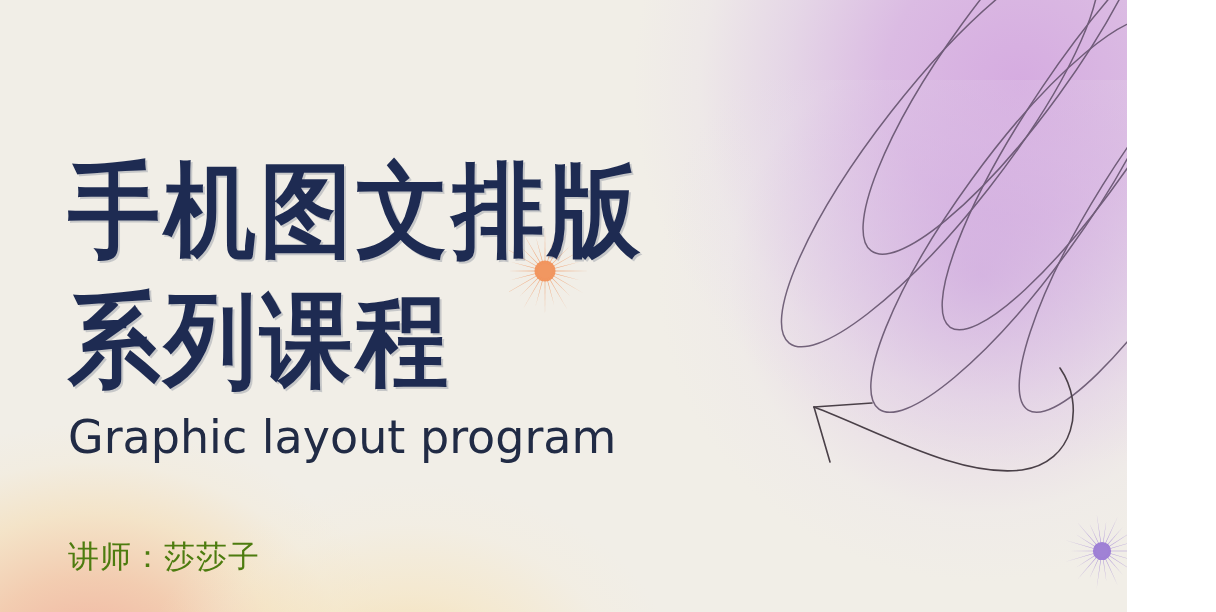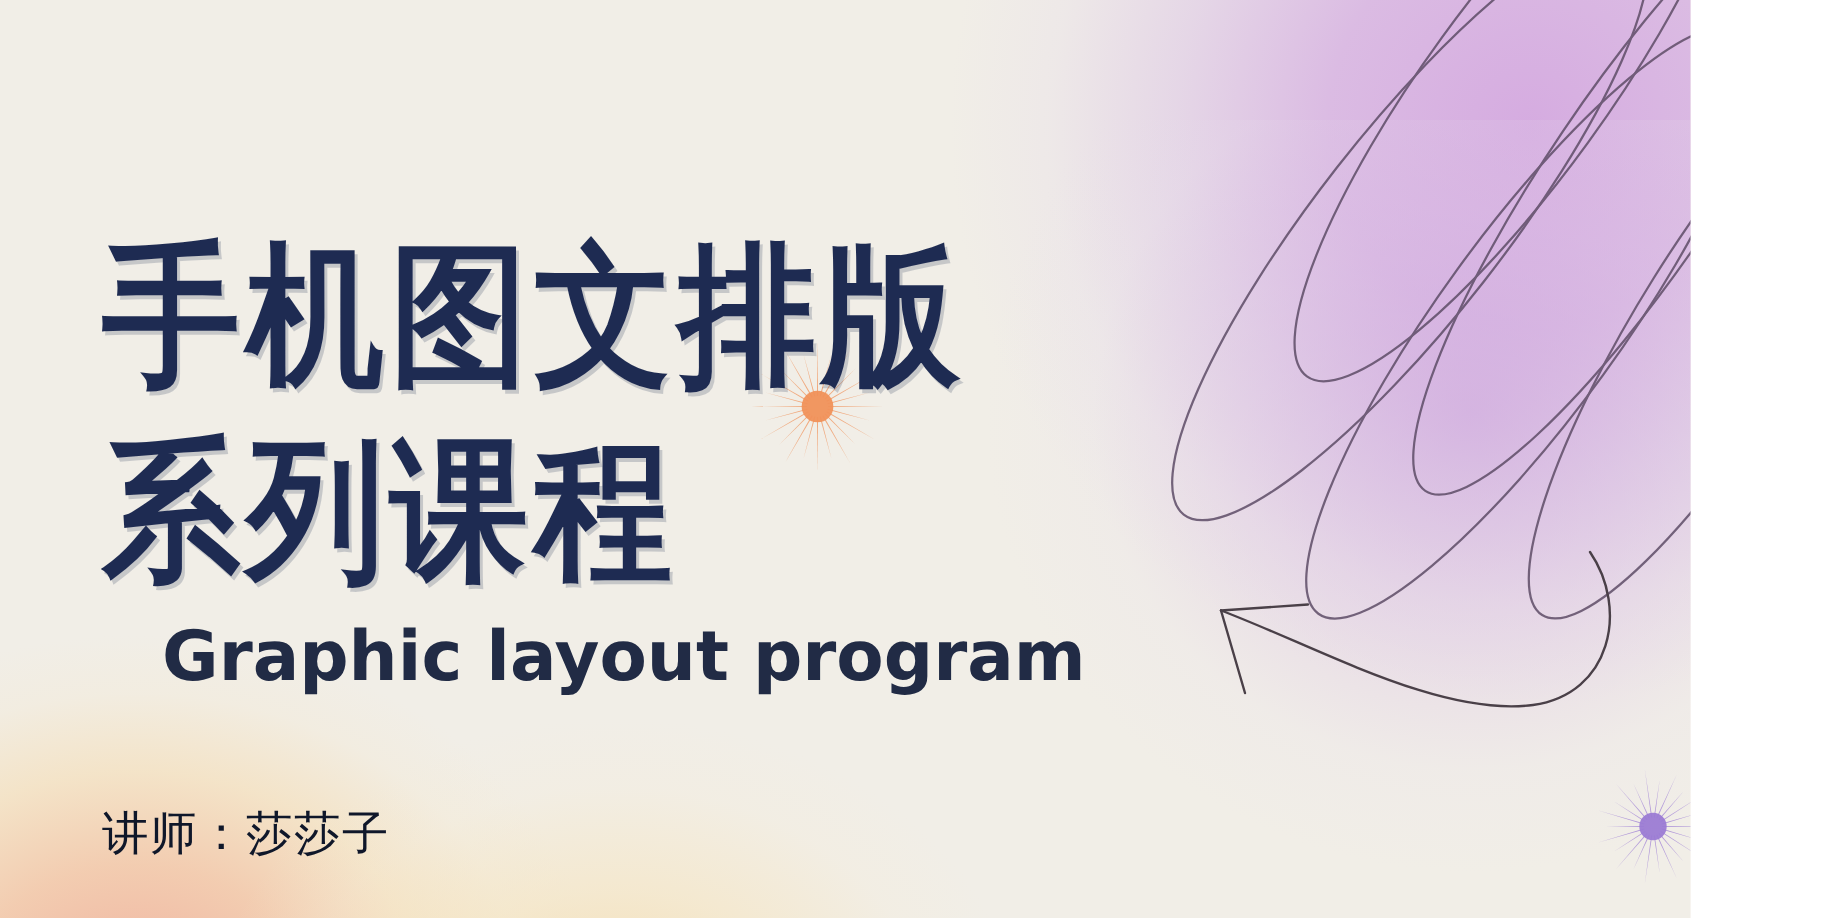--- a/index.html
+++ b/index.html
@@ -109,32 +109,31 @@
     transform-origin: left top;
   }
   #title-1 { top: 160px; }
   #title-2 { top: 290px; }
 
   .subtitle {
     position: absolute;
     top: 414px;
     color: #212B45;
     font-size: 46px;
-    font-weight: 700;
+    font-weight: 400;
     letter-spacing: 0px;
     line-height: 1;
     white-space: nowrap;
     font-family: "DejaVu Sans", "Liberation Sans", sans-serif;
-    margin-left: 40px;
   }
 
   .instructor {
     position: absolute;
     top: 541px;
-    color: #0f172a;
+    color: #4d7c0f;
     font-size: 31px;
     font-weight: 400;
     letter-spacing: 1px;
     line-height: 1;
     white-space: nowrap;
     font-family: "DejaVu Sans", "Liberation Sans", sans-serif;
   }
 </style>
 </head>
 <body>

